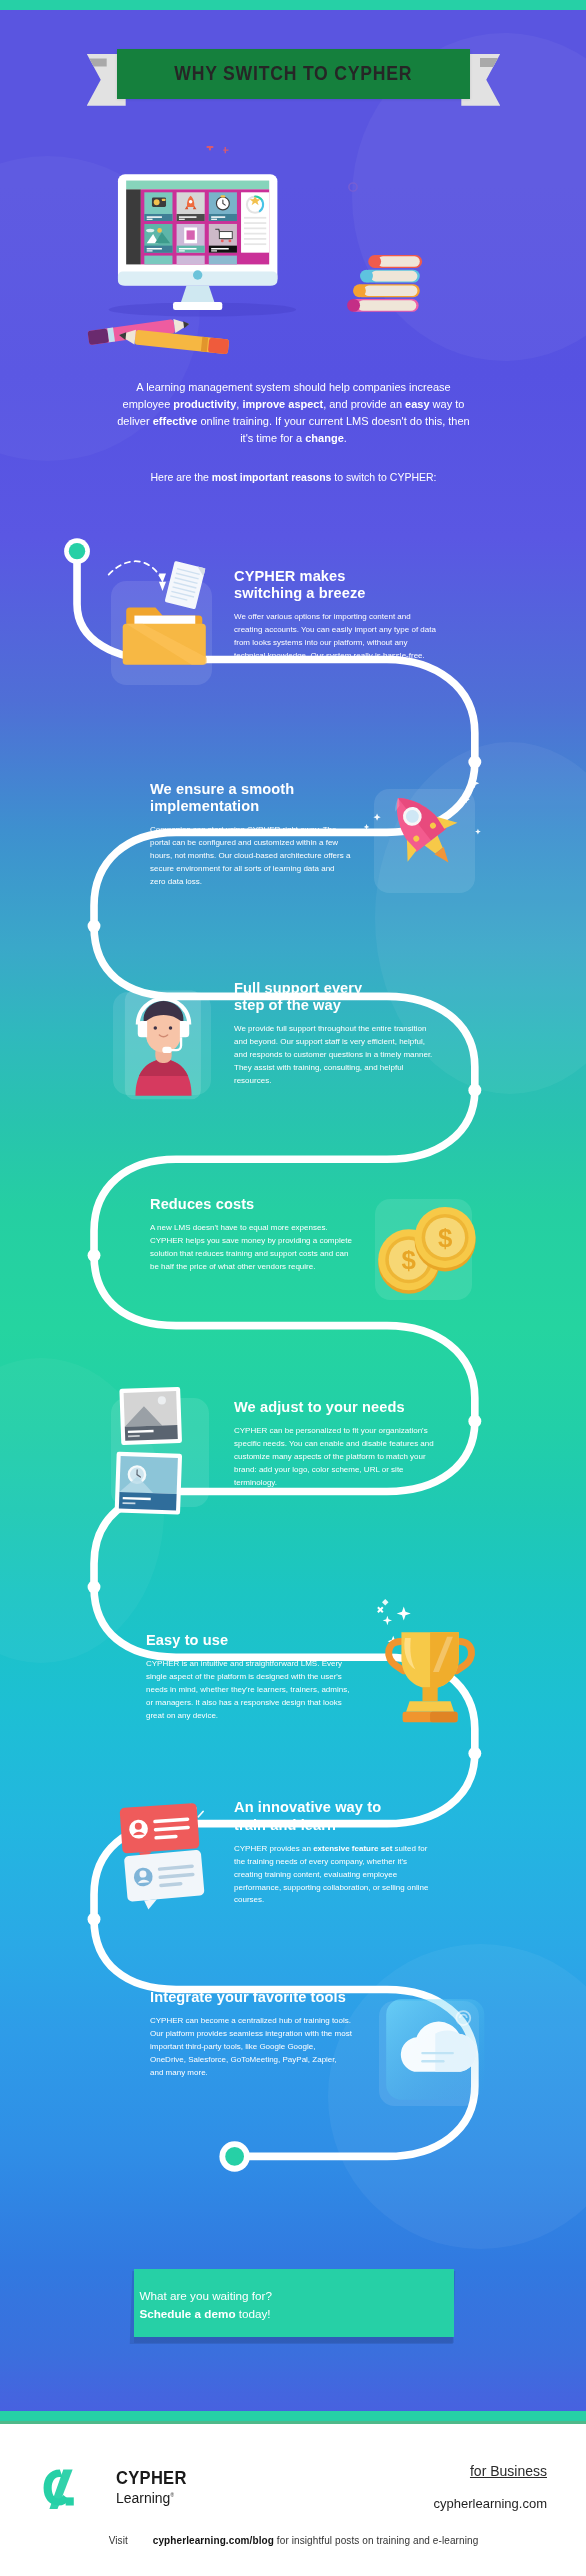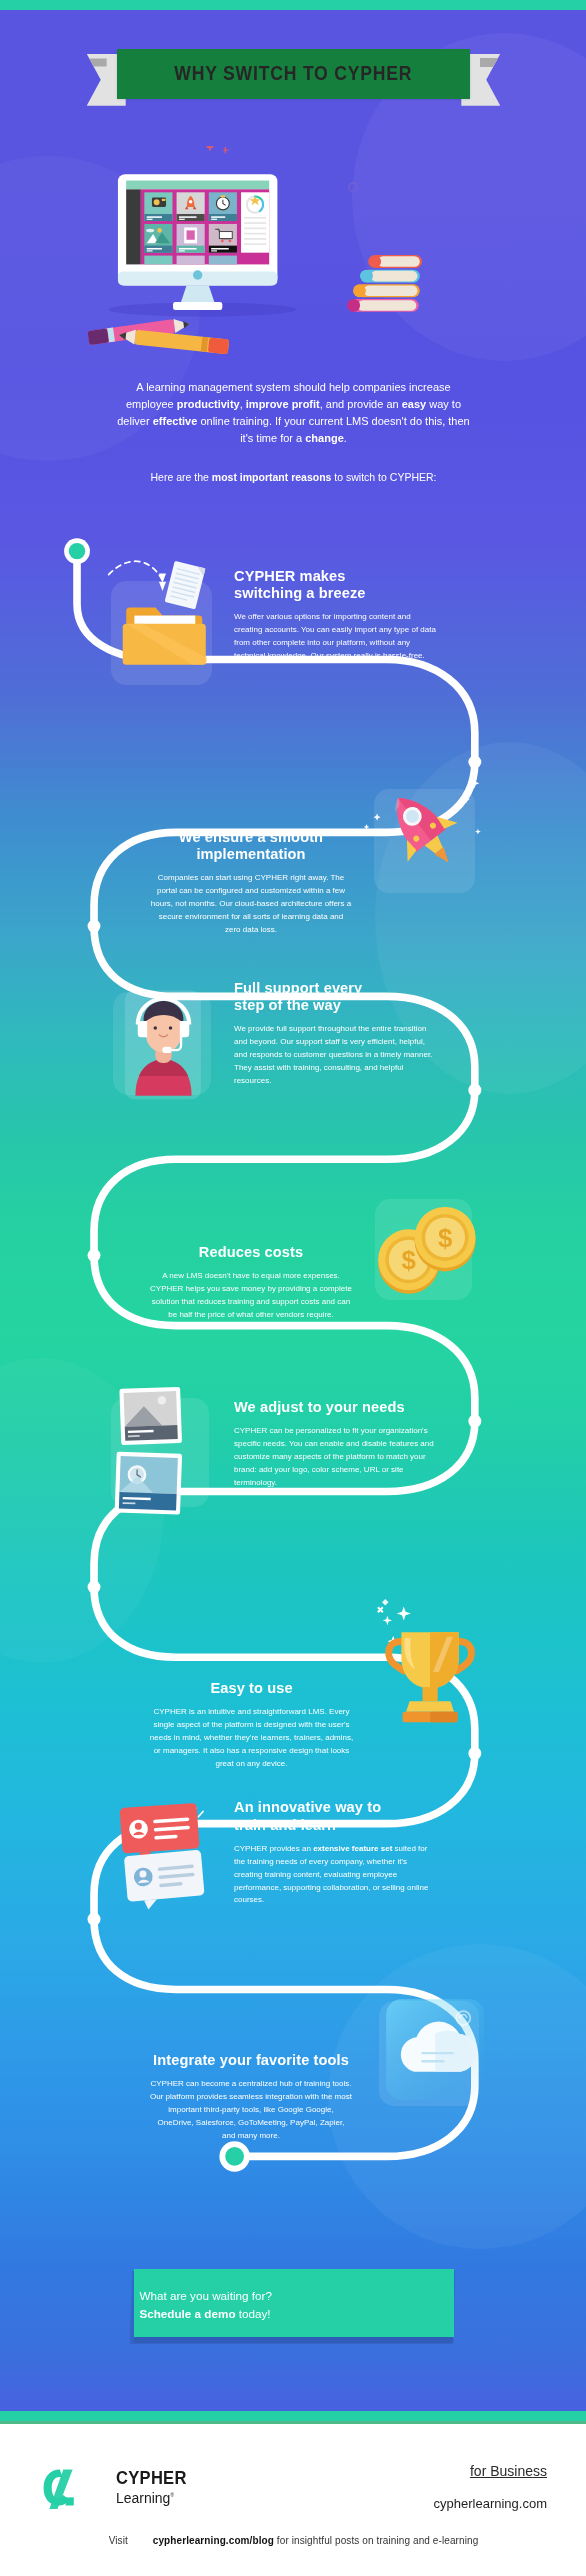--- a/index.html
+++ b/index.html
@@ -132,21 +132,21 @@
   .block { position: absolute; width: 587px; }
   .block .inner { position: relative; width: 587px; height: 100%; }
   .txt { position: absolute; width: 202px; }
   .txt h2 {
     font-size: 14.6px; font-weight: 600; color: #ffffff; line-height: 1.22;
     margin-bottom: 8.2px; letter-spacing: 0.1px;
   }
   .txt p { font-size: 8px; line-height: 1.62; color: #ffffff; font-weight: 300; }
   .txt p b { font-weight: 700; }
   .txt.right { left: 234px; text-align: left; }
-  .txt.left  { left: 150px; text-align: center; margin-top: 48px; }
+  .txt.left  { left: 150px; text-align: left; }
 
   .art { position: absolute; }
 
   
   .art-pad {
     position: absolute; border-radius: 15.2px;
     background: rgba(255,255,255,0.10);
   }
 
   
@@ -374,21 +374,21 @@
       <div class="ribbon-tail right">
         <div class="ribbon-fold right"></div>
       </div>
       <div class="ribbon-main">
         <h1>WHY SWITCH TO CYPHER</h1>
       </div>
     </div>
   </div>
 
   <div class="intro">
-    <p class="lead1">A learning management system should help companies increase employee <b>productivity</b>, <b>improve profit</b>, and provide an <b>easy</b> way to deliver <b>effective</b> online training. If your current LMS doesn't do this, then it's time for a <b>change</b>.</p>
+    <p class="lead1">A learning management system should help companies increase employee <b>productivity</b>, <b>improve aspect</b>, and provide an <b>easy</b> way to deliver <b>effective</b> online training. If your current LMS doesn't do this, then it's time for a <b>change</b>.</p>
     <p class="lead2">Here are the <b>most important reasons</b> to switch to CYPHER:</p>
   </div>
 
   <svg class="snake" viewBox="0 0 1001 2970" fill="none">
     <path d="M131 60
              C131 60 131 130 131 150
              C131 215 200 245 270 245
              L660 245
              C740 245 810 290 810 370
              L810 420
@@ -463,21 +463,21 @@
           </g>
           <path d="M150 22 l14 0 l0 14z" fill="#d7dde5"></path>
         </g>
         <path d="M44 96 h44 l12 14 h62 a6 6 0 0 1 6 6 v12 h-124 a6 6 0 0 1 -6 -6 v-20 a6 6 0 0 1 6 -6z" fill="#f0a52e"></path>
         <rect x="52" y="110" width="104" height="24" fill="#ffffff"></rect>
         <path d="M38 124 h130 a6 6 0 0 1 6 6 v58 a6 6 0 0 1 -6 6 h-130 a6 6 0 0 1 -6 -6 v-58 a6 6 0 0 1 6 -6z" fill="#f7b844"></path>
         <path d="M38 124 h28 l110 58 v6 a6 6 0 0 1 -6 6 h-20z" fill="#ffc45e" opacity=".55"></path>
       </svg>
       <div class="txt right" style="top:4.7px;">
         <h2>CYPHER makes<br>switching a breeze</h2>
-        <p>We offer various options for importing content and creating accounts. You can easily import any type of data from other complete into our platform, without any technical knowledge. Our system really is hassle-free.</p>
+        <p>We offer various options for importing content and creating accounts. You can easily import any type of data from looks systems into our platform, without any technical knowledge. Our system really is hassle-free.</p>
       </div>
     </div>
   </div>
 
   <div class="block" style="top:776px;height:141px;">
     <div class="inner">
       <div class="art-pad" style="left:374px;top:13px;width:101px;height:104px;"></div>
       <svg class="art" style="left:363px;top:-5.9px;width:129px;height:141px;" viewBox="0 0 220 240">
         <g fill="#ffffff" opacity=".95">
           <path d="M190 14 l2.4 6 l6 2.4 l-6 2.4 l-2.4 6 l-2.4 -6 l-6 -2.4 l6 -2.4z"></path>
@@ -677,21 +677,21 @@
         <rect x="34" y="28" width="168" height="172" rx="26" fill="url(#cloudGlow)"></rect>
         <g opacity=".55">
           <circle cx="166" cy="60" r="12" fill="none" stroke="#ffffff" stroke-width="3"></circle>
           <path d="M160 60 a6 6 0 0 1 12 0" stroke="#ffffff" stroke-width="3" fill="none"></path>
         </g>
         <path d="M82 152 a30 30 0 0 1 4 -59 a40 40 0 0 1 73 -6 a28 28 0 0 1 -6 65z" fill="#ffffff" opacity=".95"></path>
         <path d="M118 87 a40 40 0 0 1 41 0 a28 28 0 0 1 -6 65 h-35z" fill="#dff1fb" opacity=".85"></path>
         <path d="M96 120 h52" stroke="#bfe3f5" stroke-width="4" stroke-linecap="round"></path>
         <path d="M96 134 h36" stroke="#bfe3f5" stroke-width="4" stroke-linecap="round"></path>
       </svg>
-      <div class="txt left" style="top:15px;">
+      <div class="txt left" style="top:0;">
         <h2>Integrate your favorite tools</h2>
         <p>CYPHER can become a centralized hub of training tools. Our platform provides seamless integration with the most important third-party tools, like Google Google, OneDrive, Salesforce, GoToMeeting, PayPal, Zapier, and many more.</p>
       </div>
     </div>
   </div>
 
   <div class="cta-wrap">
     <div class="cta-shadow"></div>
     <div class="cta">
       <div class="l1">What are you waiting for?</div>

